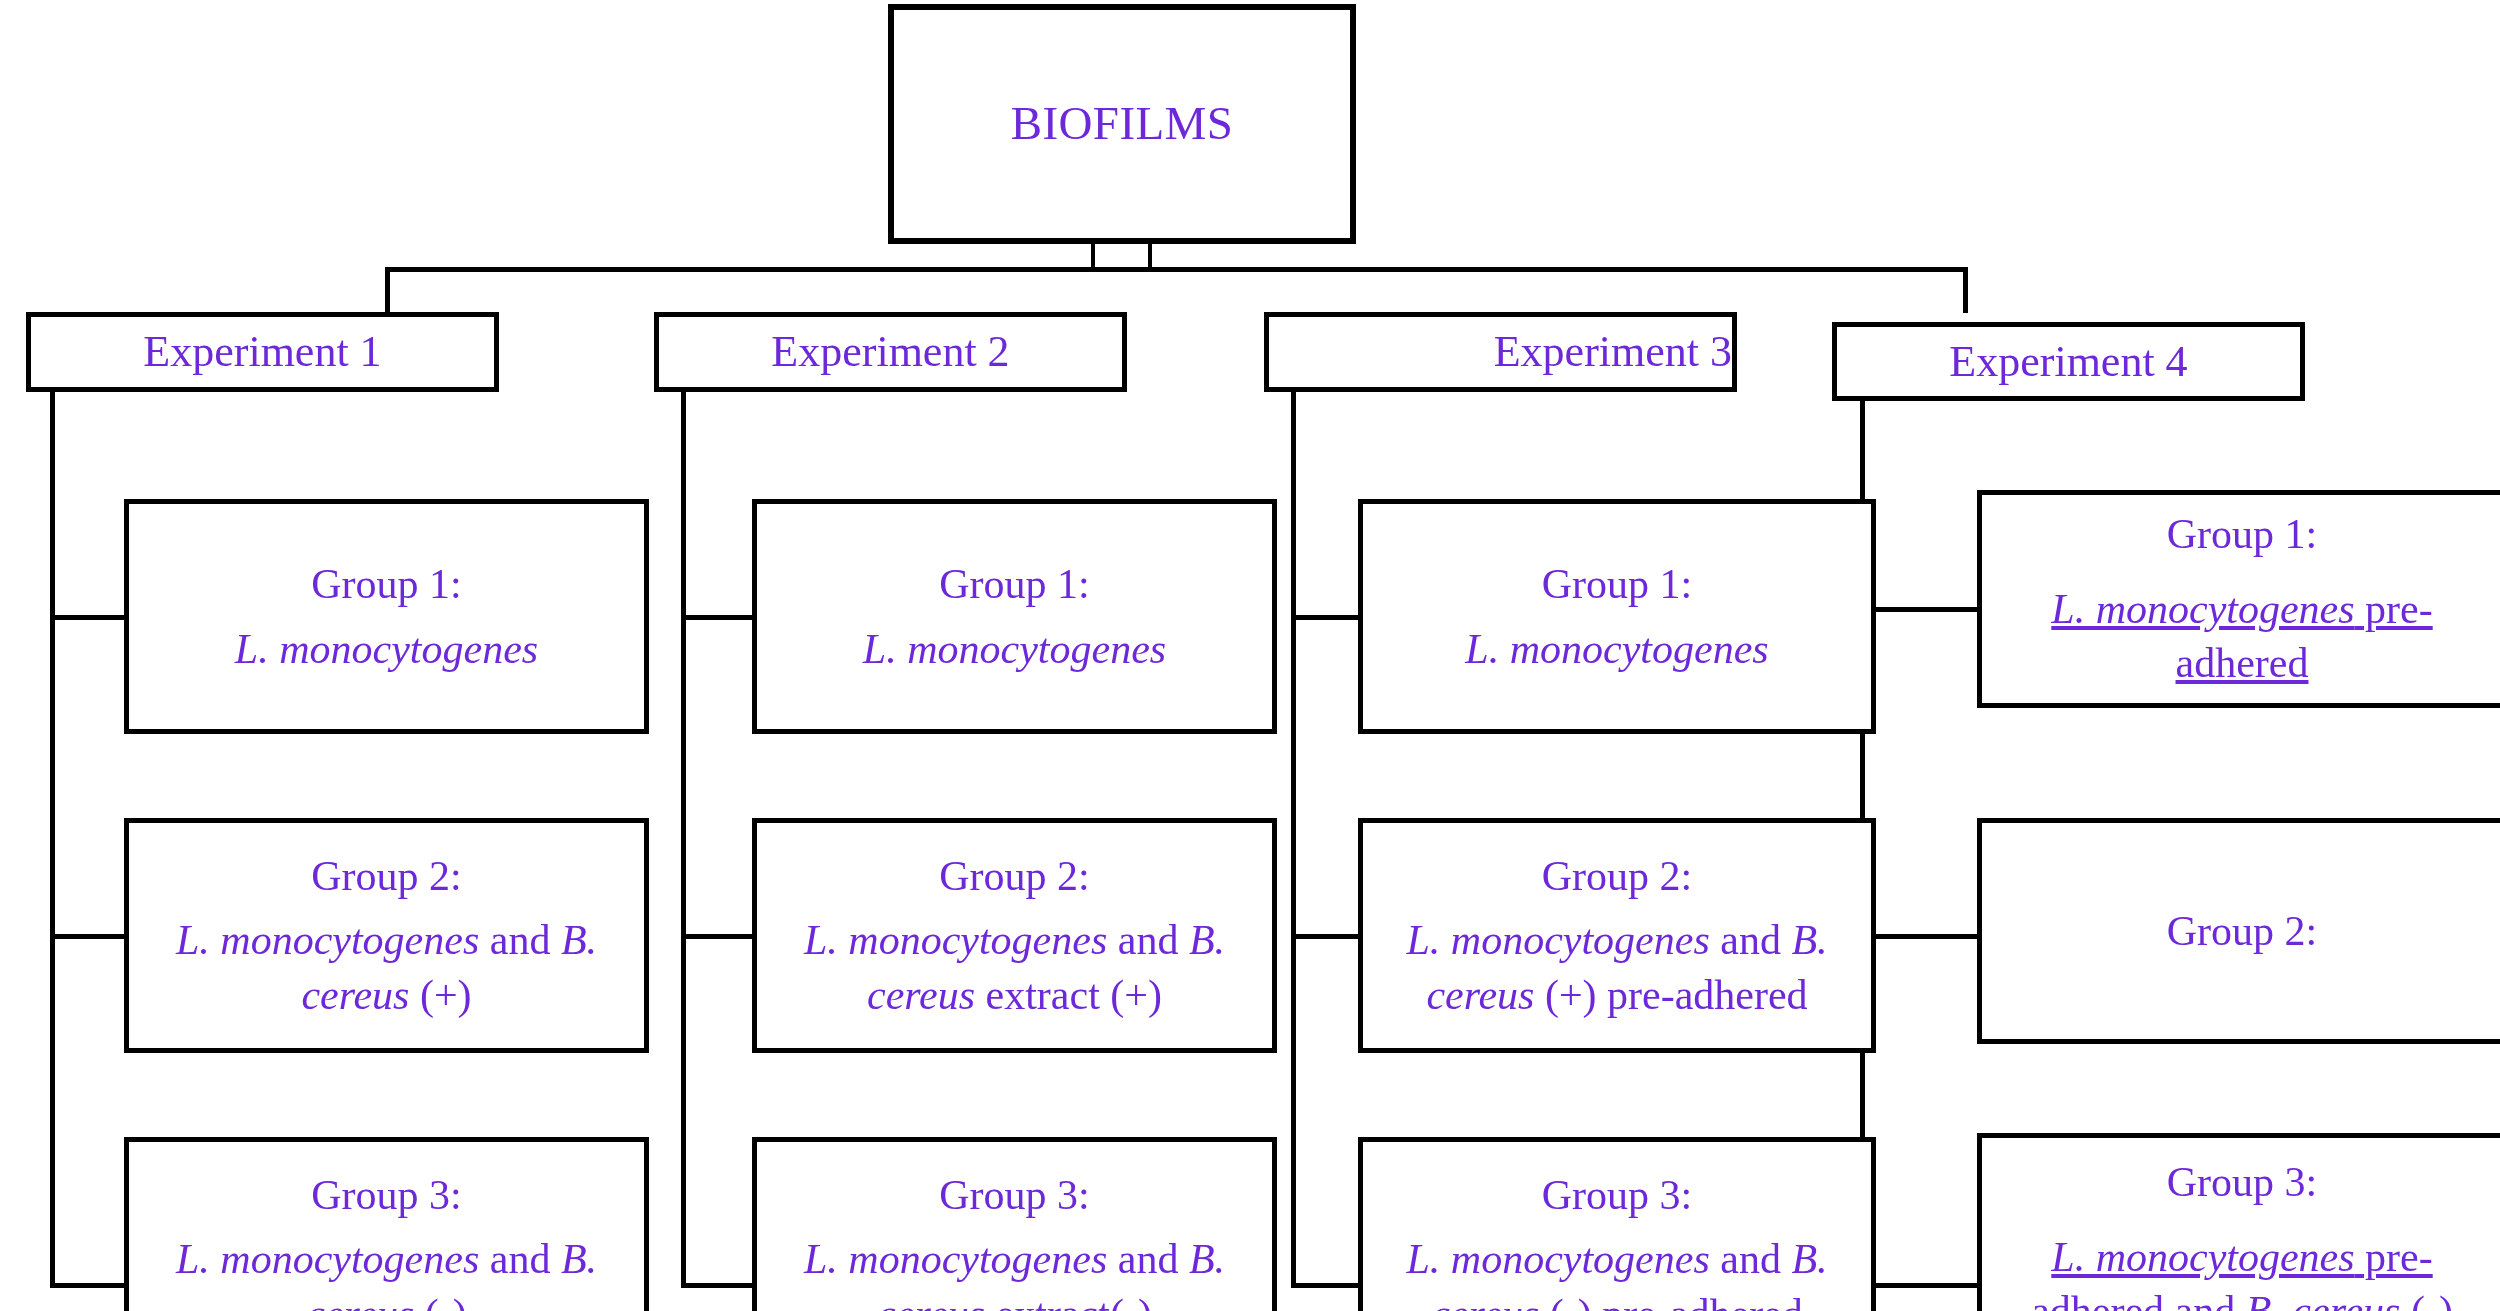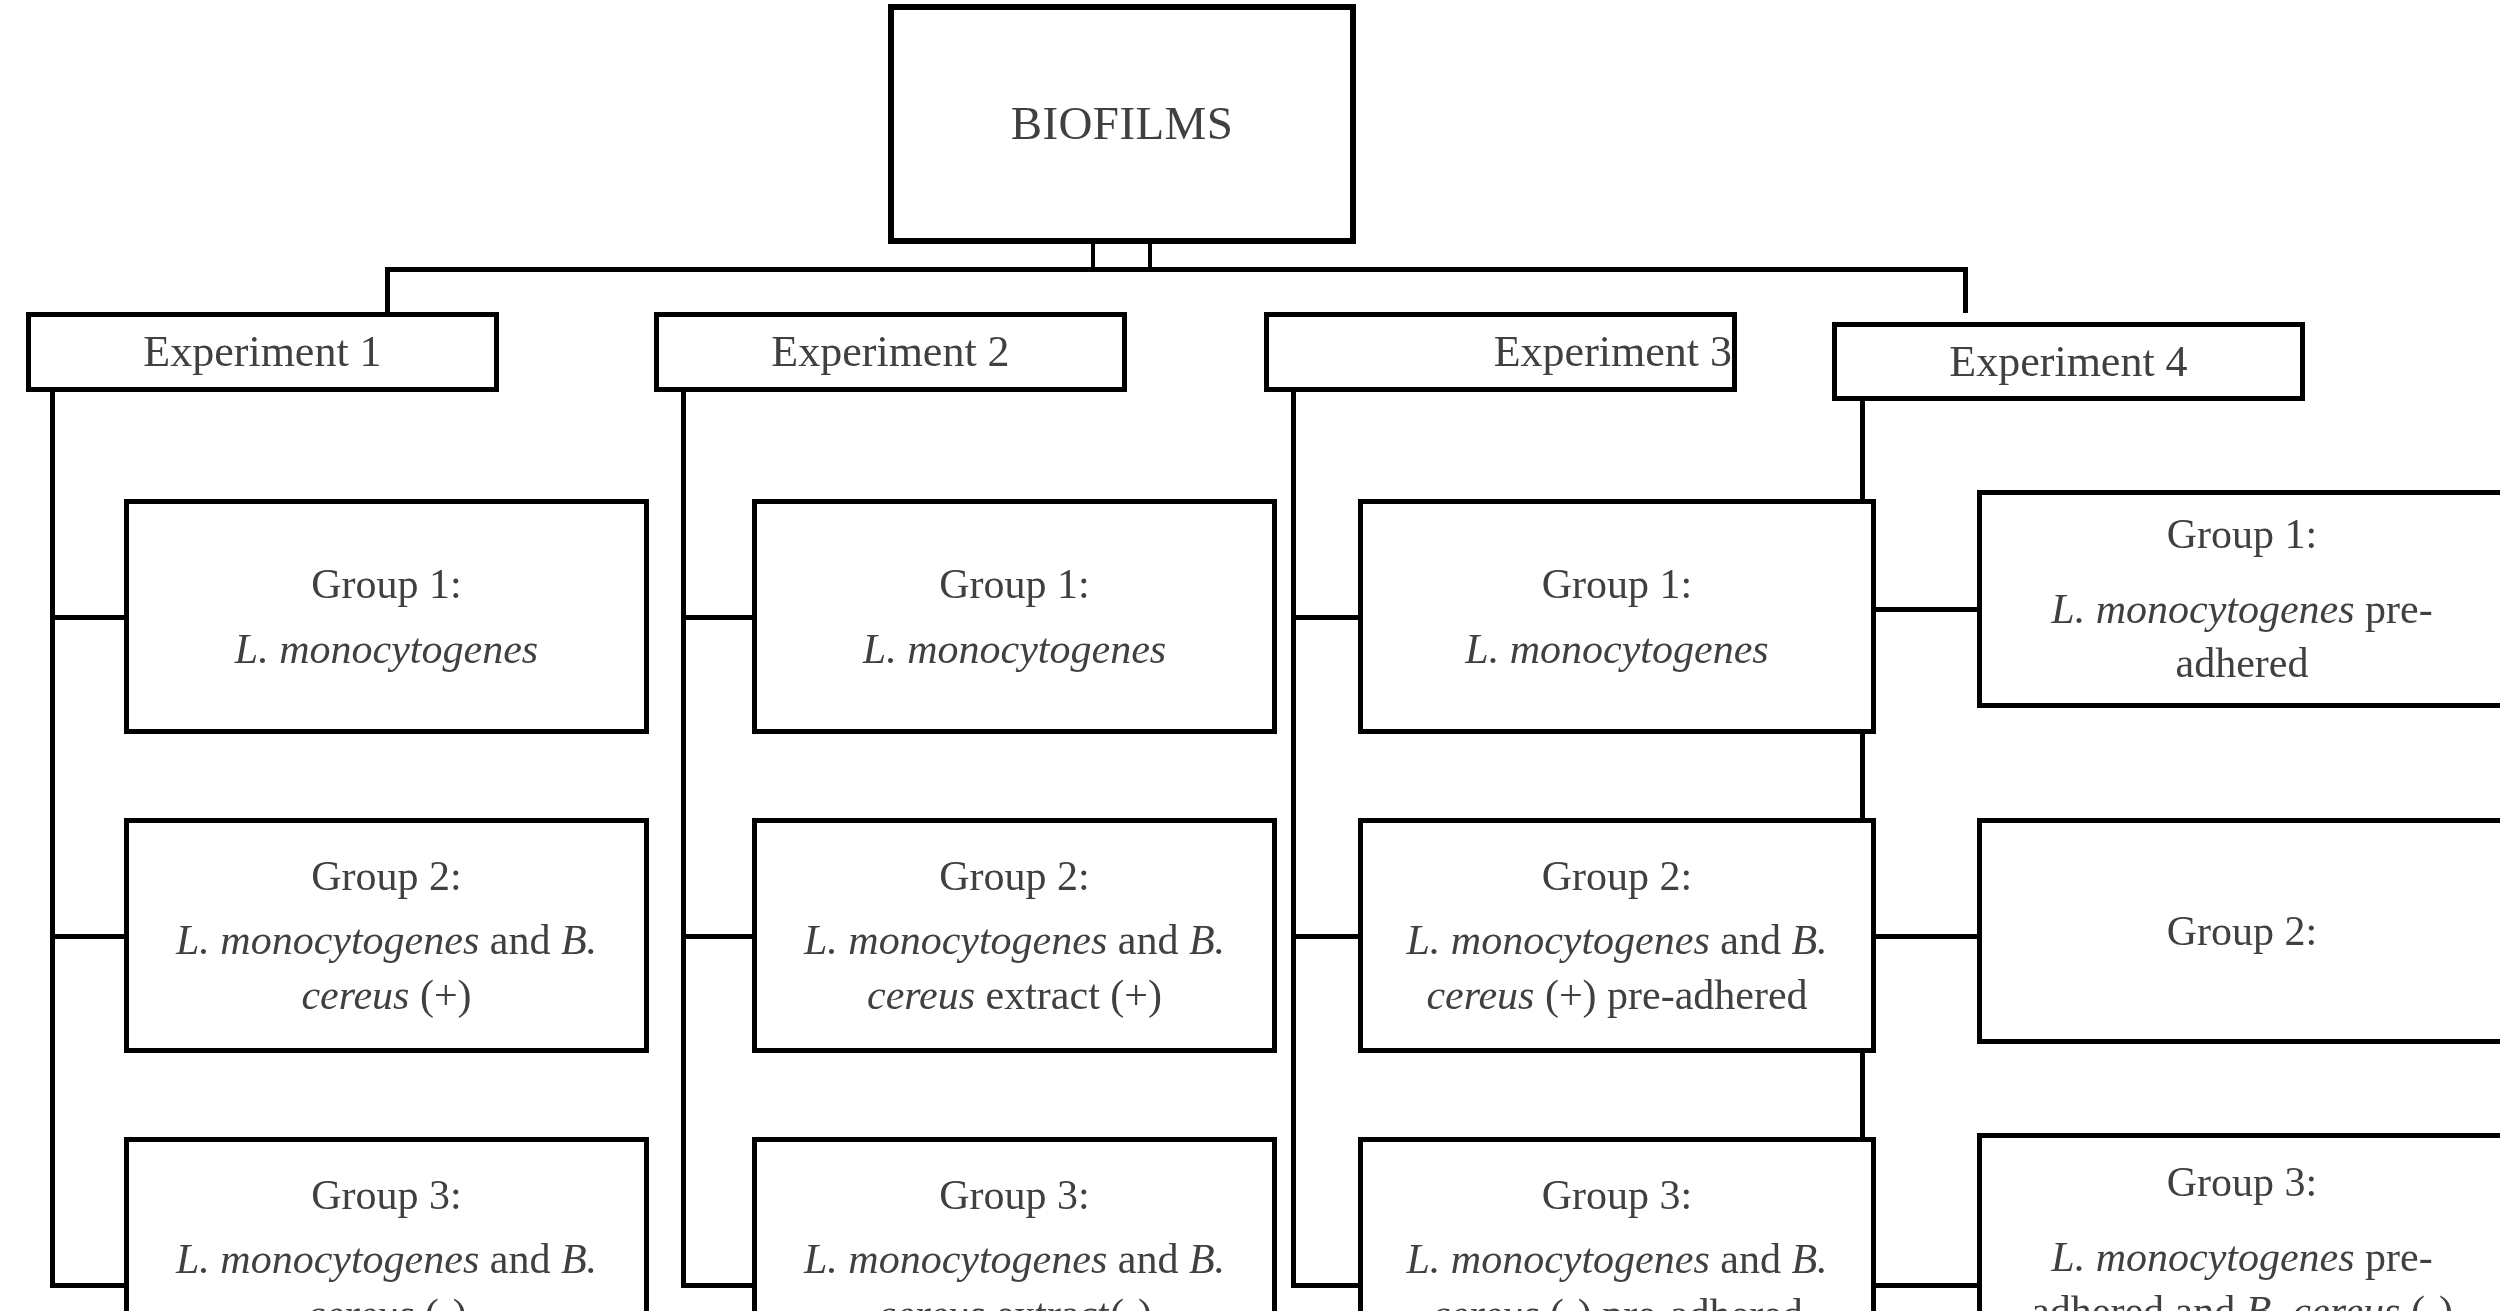--- a/index.html
+++ b/index.html
@@ -8,21 +8,21 @@
     padding: 0;
     background: #ffffff;
   }
   #canvas {
     position: relative;
     width: 2500px;
     height: 1311px;
     background: #ffffff;
     overflow: hidden;
     font-family: "Liberation Serif", "DejaVu Serif", serif;
-    color: #404040;
+    color: #6d28d9;
   }
 
   
   .node {
     position: absolute;
     box-sizing: border-box;
     border: 5px solid #000000;
     background: #ffffff;
     display: flex;
     flex-direction: column;
@@ -51,21 +51,21 @@
   }
 
   .group-head {
     display: block;
     white-space: nowrap;
   }
   .group-body {
     display: block;
     margin-top: 10px;
   }
-  .group-node.tight .group-body { margin-top: 20px; }
+  .group-node.tight .group-body { margin-top: 20px; text-decoration: underline; }
 
   i.sp { font-style: italic; }
 
   
   .ln {
     position: absolute;
     background: #000000;
     z-index: 1;
   }
   .ln.h { height: 5px; }

